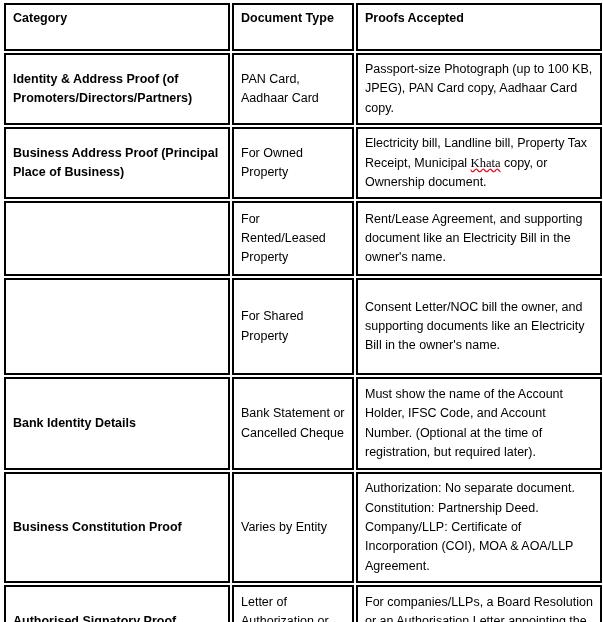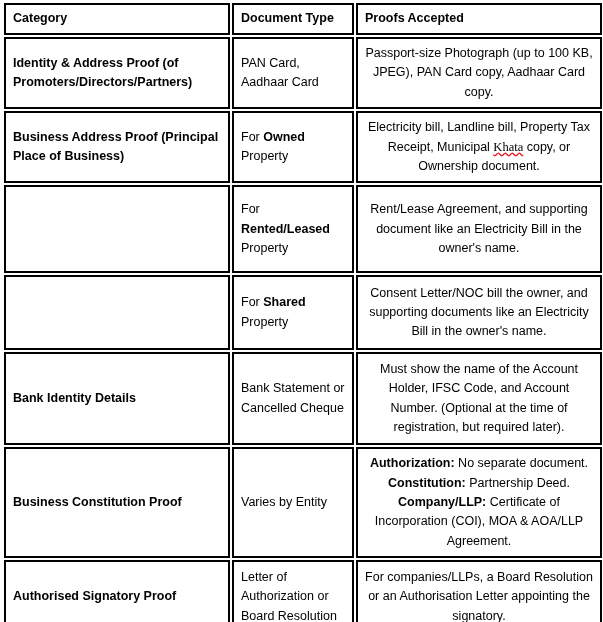--- a/index.html
+++ b/index.html
@@ -39,35 +39,35 @@
   col.c-category { width: 226px; }
   col.c-doctype  { width: 122px; }
   col.c-proofs   { width: 246px; }
 
   
   #doc-table tr.header-row td {
     font-weight: bold;
     vertical-align: middle;
     height: 20px;
     padding-top: 4px;
-    padding-bottom: 4px;
+    padding-bottom: 20px;
   }
 
   td.cell-category {
     font-weight: bold;
   }
   td.cell-doctype,
   td.cell-proofs {
     font-weight: normal;
     vertical-align: middle;
   }
 
-  td.cell-proofs { vertical-align: middle; text-align: center; }
+  td.cell-proofs { vertical-align: middle; }
 
-  .b { font-weight: bold; }
+  .b { font-weight: normal; }
 
   
   .spell {
     text-decoration: underline wavy #e81123;
     text-decoration-skip-ink: none;
     font-family: Liberation Serif, serif;
     -webkit-text-decoration: underline wavy #e81123;
   }
 </style>
 </head>
@@ -91,27 +91,27 @@
       <td class="cell-doctype">PAN Card, Aadhaar Card</td>
       <td class="cell-proofs">Passport-size Photograph (up to 100 KB, JPEG), PAN Card copy, Aadhaar Card copy.</td>
     </tr>
 
     <tr style="height:53px">
       <td class="cell-category">Business Address Proof (Principal Place of Business)</td>
       <td class="cell-doctype"><span>For </span><span class="b">Owned</span><span> Property</span></td>
       <td class="cell-proofs"><span>Electricity bill, Landline bill, Property Tax Receipt, Municipal </span><span class="spell">Khata</span><span> copy, or Ownership document.</span></td>
     </tr>
 
-    <tr style="height:88px">
+    <tr style="height:75px">
       <td class="cell-category"></td>
       <td class="cell-doctype"><span>For </span><span class="b">Rented/Leased</span><span> Property</span></td>
       <td class="cell-proofs">Rent/Lease Agreement, and supporting document like an Electricity Bill in the owner's name.</td>
     </tr>
 
-    <tr style="height:75px">
+    <tr style="height:97px">
       <td class="cell-category"></td>
       <td class="cell-doctype"><span>For </span><span class="b">Shared</span><span> Property</span></td>
       <td class="cell-proofs">Consent Letter/NOC bill the owner, and supporting documents like an Electricity Bill in the owner's name.</td>
     </tr>
 
     <tr style="height:93px">
       <td class="cell-category">Bank Identity Details</td>
       <td class="cell-doctype">Bank Statement or Cancelled Cheque</td>
       <td class="cell-proofs">Must show the name of the Account Holder, IFSC Code, and Account Number. (Optional at the time of registration, but required later).</td>
     </tr>

